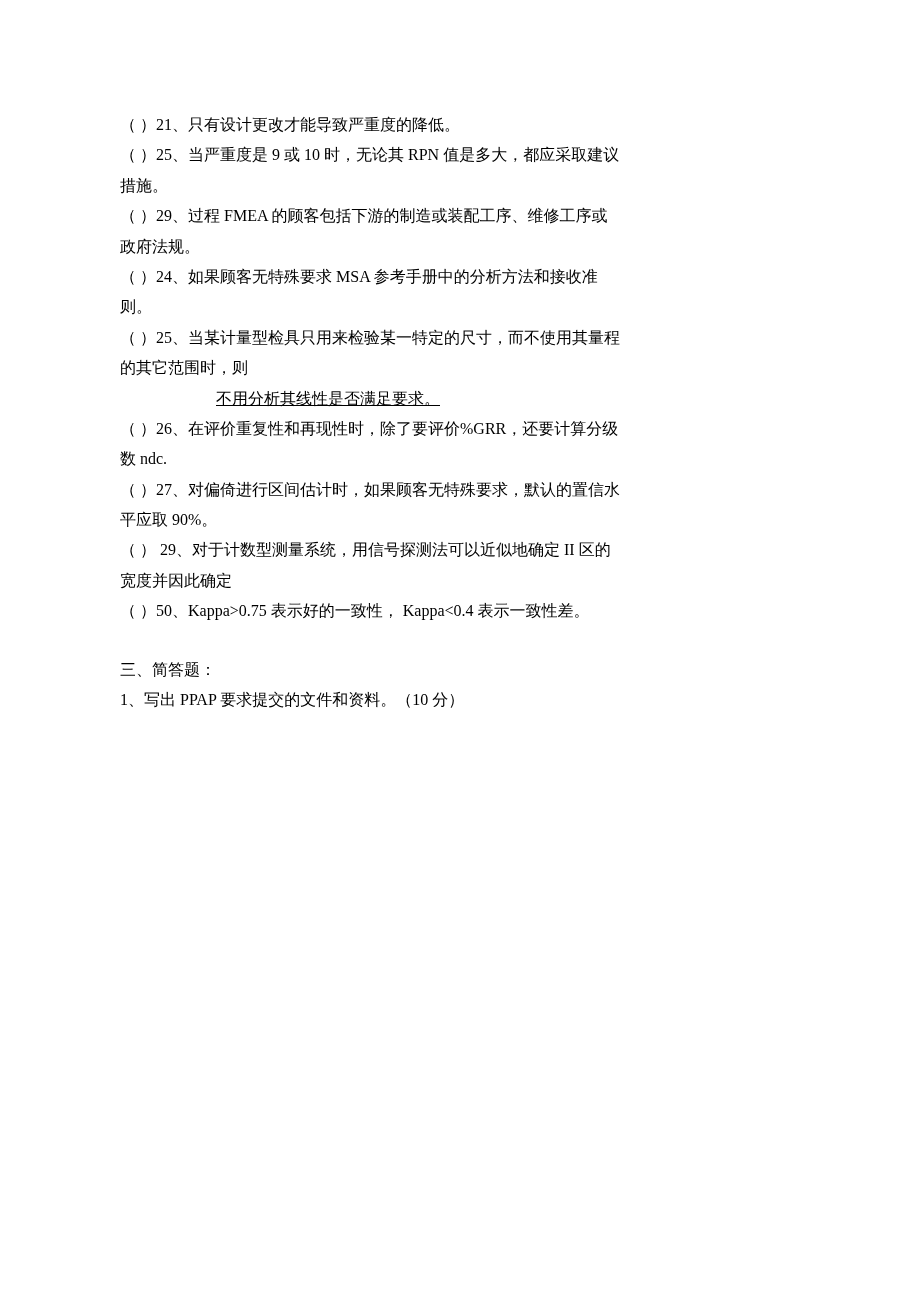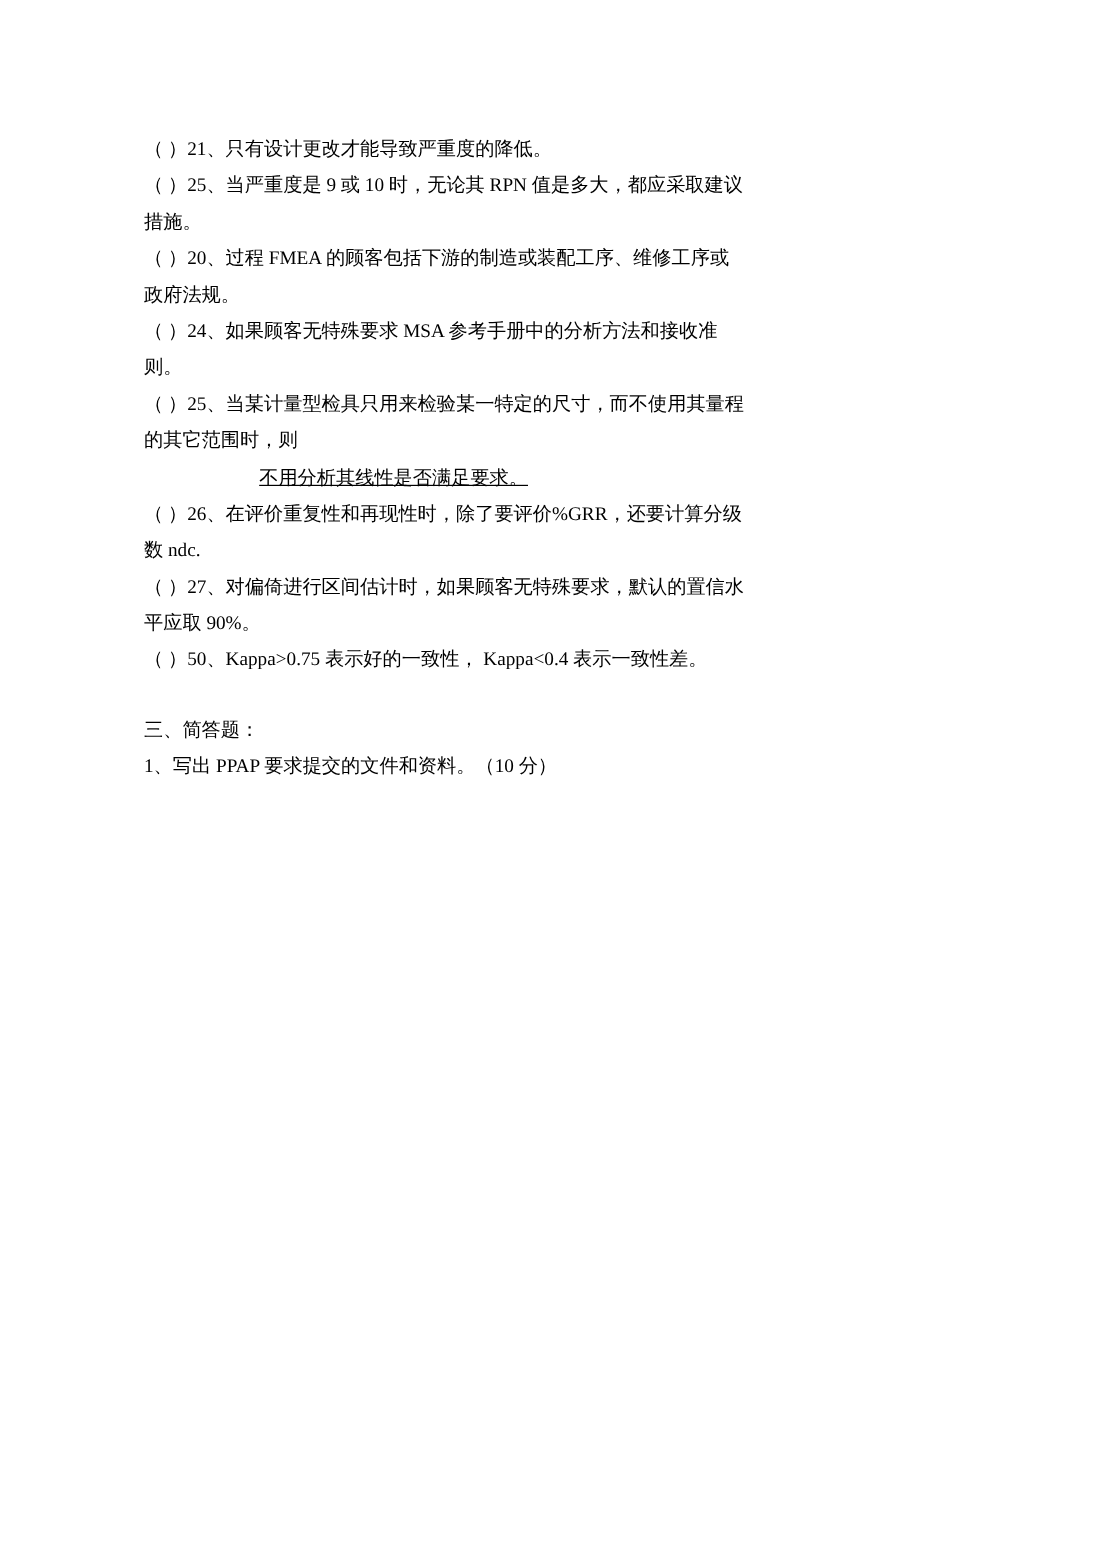--- a/index.html
+++ b/index.html
@@ -39,21 +39,21 @@
 
   <div class="question-line">
     <span>（</span><span>     </span><span>）21、</span><span>只有设计更改才能导致严重度的降低。</span>
   </div>
 
   <div class="question-line">
     <span>（</span><span>     </span><span>）25、</span><span>当严重度是 9 或 10 时，无论其 RPN 值是多大，都应采取建议措施。</span>
   </div>
 
   <div class="question-line">
-    <span>（</span><span>     </span><span>）20、</span><span>过程 FMEA 的顾客包括下游的制造或装配工序、维修工序或政府法规。</span>
+    <span>（</span><span>     </span><span>）29、</span><span>过程 FMEA 的顾客包括下游的制造或装配工序、维修工序或政府法规。</span>
   </div>
 
   <div class="question-line">
     <span>（</span><span>     </span><span>）24、</span><span>如果顾客无特殊要求 MSA 参考手册中的分析方法和接收准则。</span>
   </div>
 
   <div class="question-line">
     <span>（</span><span>     </span><span>）25、</span><span>当某计量型检具只用来检验某一特定的尺寸，而不使用其量程的其它范围时，则</span>
   </div>
   <div class="question-line question-continuation">
@@ -61,20 +61,23 @@
   </div>
 
   <div class="question-line">
     <span>（</span><span>     </span><span>）26、</span><span>在评价重复性和再现性时，除了要评价%GRR，还要计算分级数 ndc.</span>
   </div>
 
   <div class="question-line">
     <span>（</span><span>     </span><span>）27、</span><span>对偏倚进行区间估计时，如果顾客无特殊要求，默认的置信水平应取 90%。</span>
   </div>
 
+  <div class="question-line">
+    <span>（</span><span>       </span><span>） 29、</span><span>对于计数型测量系统，用信号探测法可以近似地确定 II 区的宽度并因此确定</span>
+  </div>
 
   <div class="question-line">
     <span>（</span><span>     </span><span>）50、</span><span>Kappa&gt;0.75 表示好的一致性，  Kappa&lt;0.4 表示一致性差。</span>
   </div>
 
   <div class="question-line section-start">
     <span>三、简答题：</span>
   </div>
   <div class="question-line">
     <span>1、写出 PPAP 要求提交的文件和资料。（10 分）</span>

